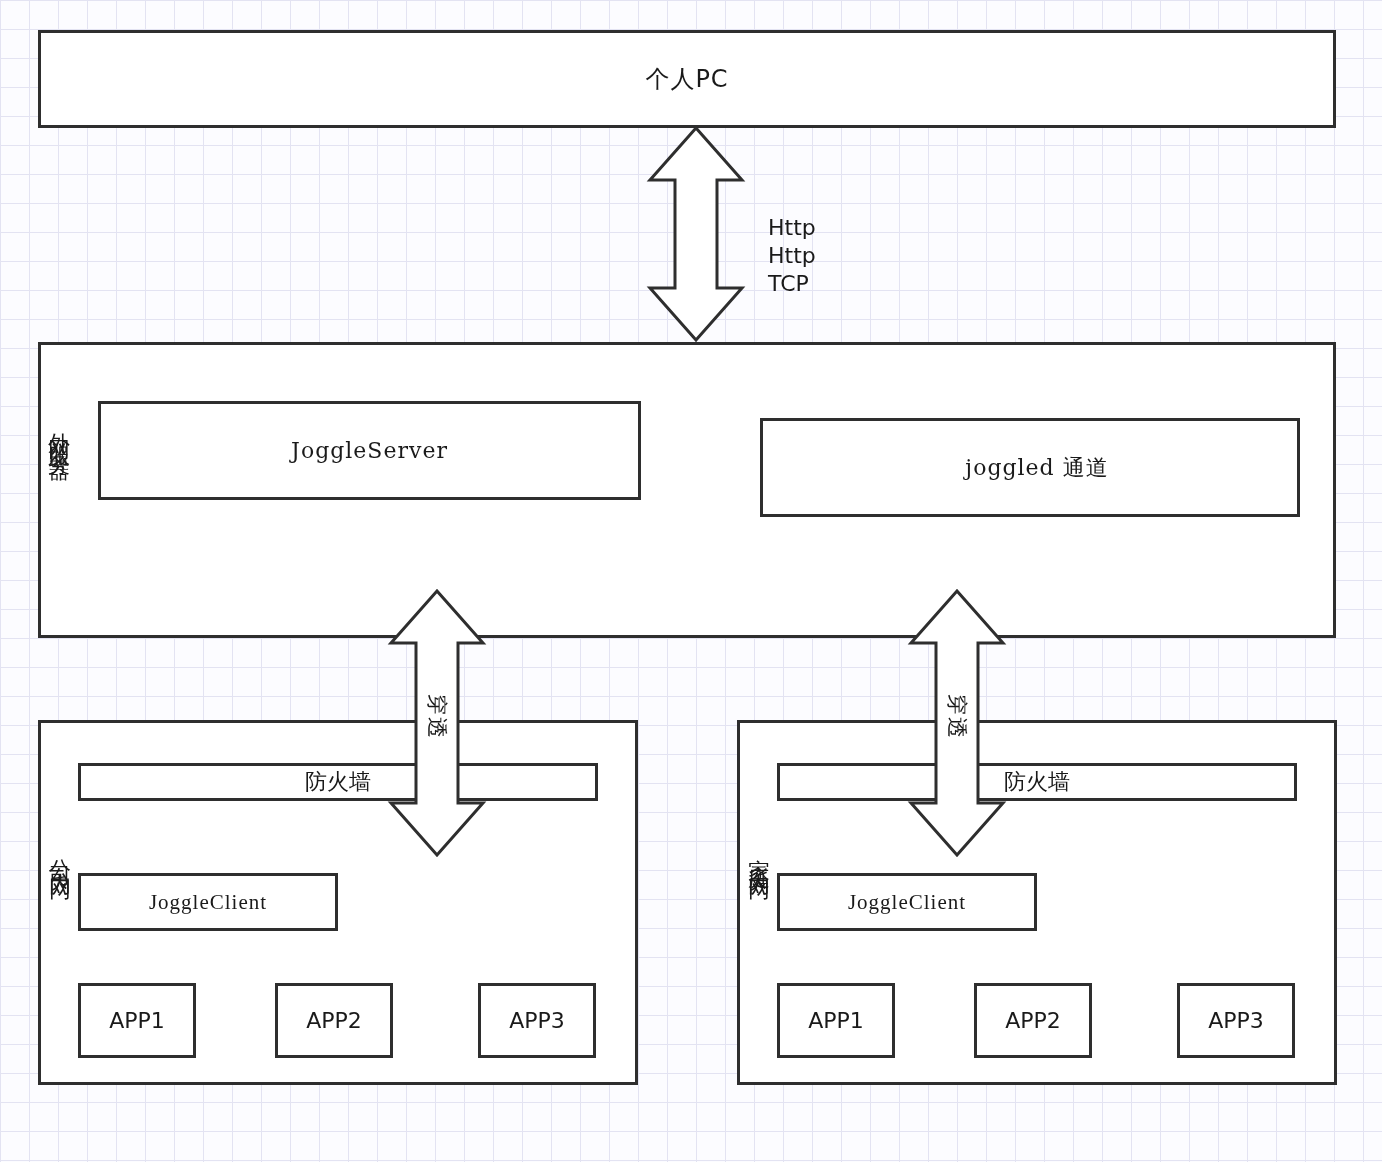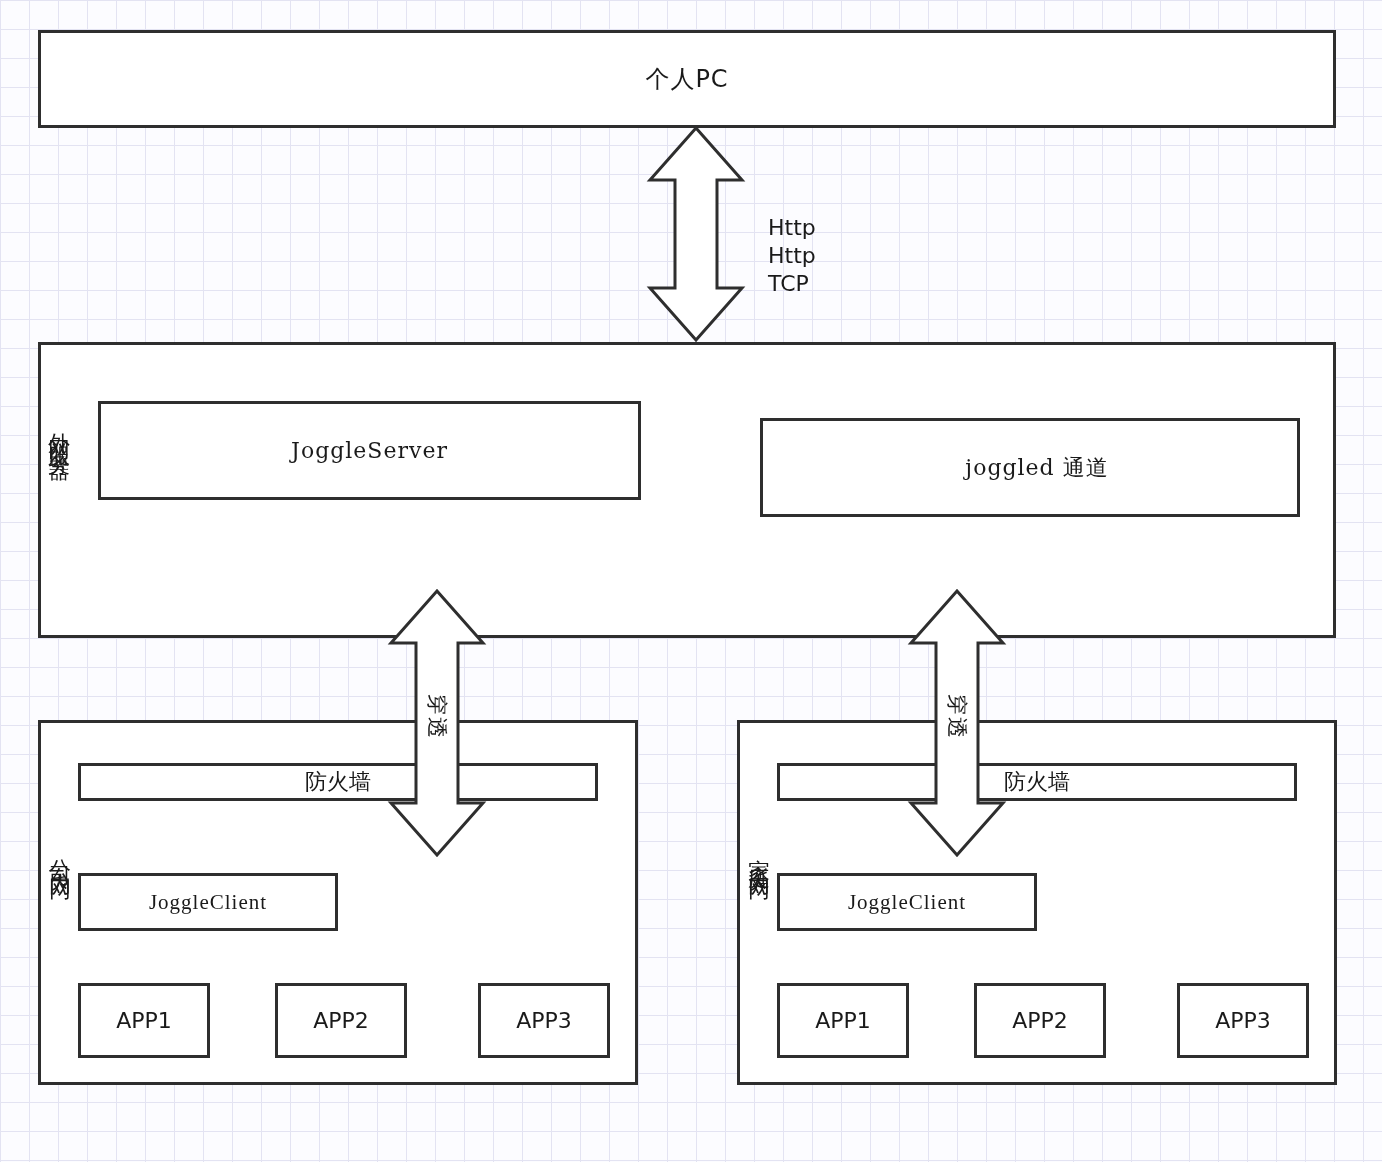--- a/index.html
+++ b/index.html
@@ -78,21 +78,21 @@
     left: 37px; top: 150px;
     width: 260px; height: 58px;
     background: #ffffff;
     border: 3px solid #2e2e2e;
   }
   .client-box .serif-label { font-size: 21px; font-family: Liberation Serif, serif; }
 
   .app-box {
     position: absolute;
     top: 260px;
-    width: 132px; height: 75px;
+    width: 118px; height: 75px;
     background: #ffffff;
     border: 3px solid #2e2e2e;
     font-size: 22px;
   }
   .app-1 { left: 37px; }
   .app-2 { left: 234px; }
   .app-3 { left: 437px; }
 
   .arrows-layer {
     position: absolute;

